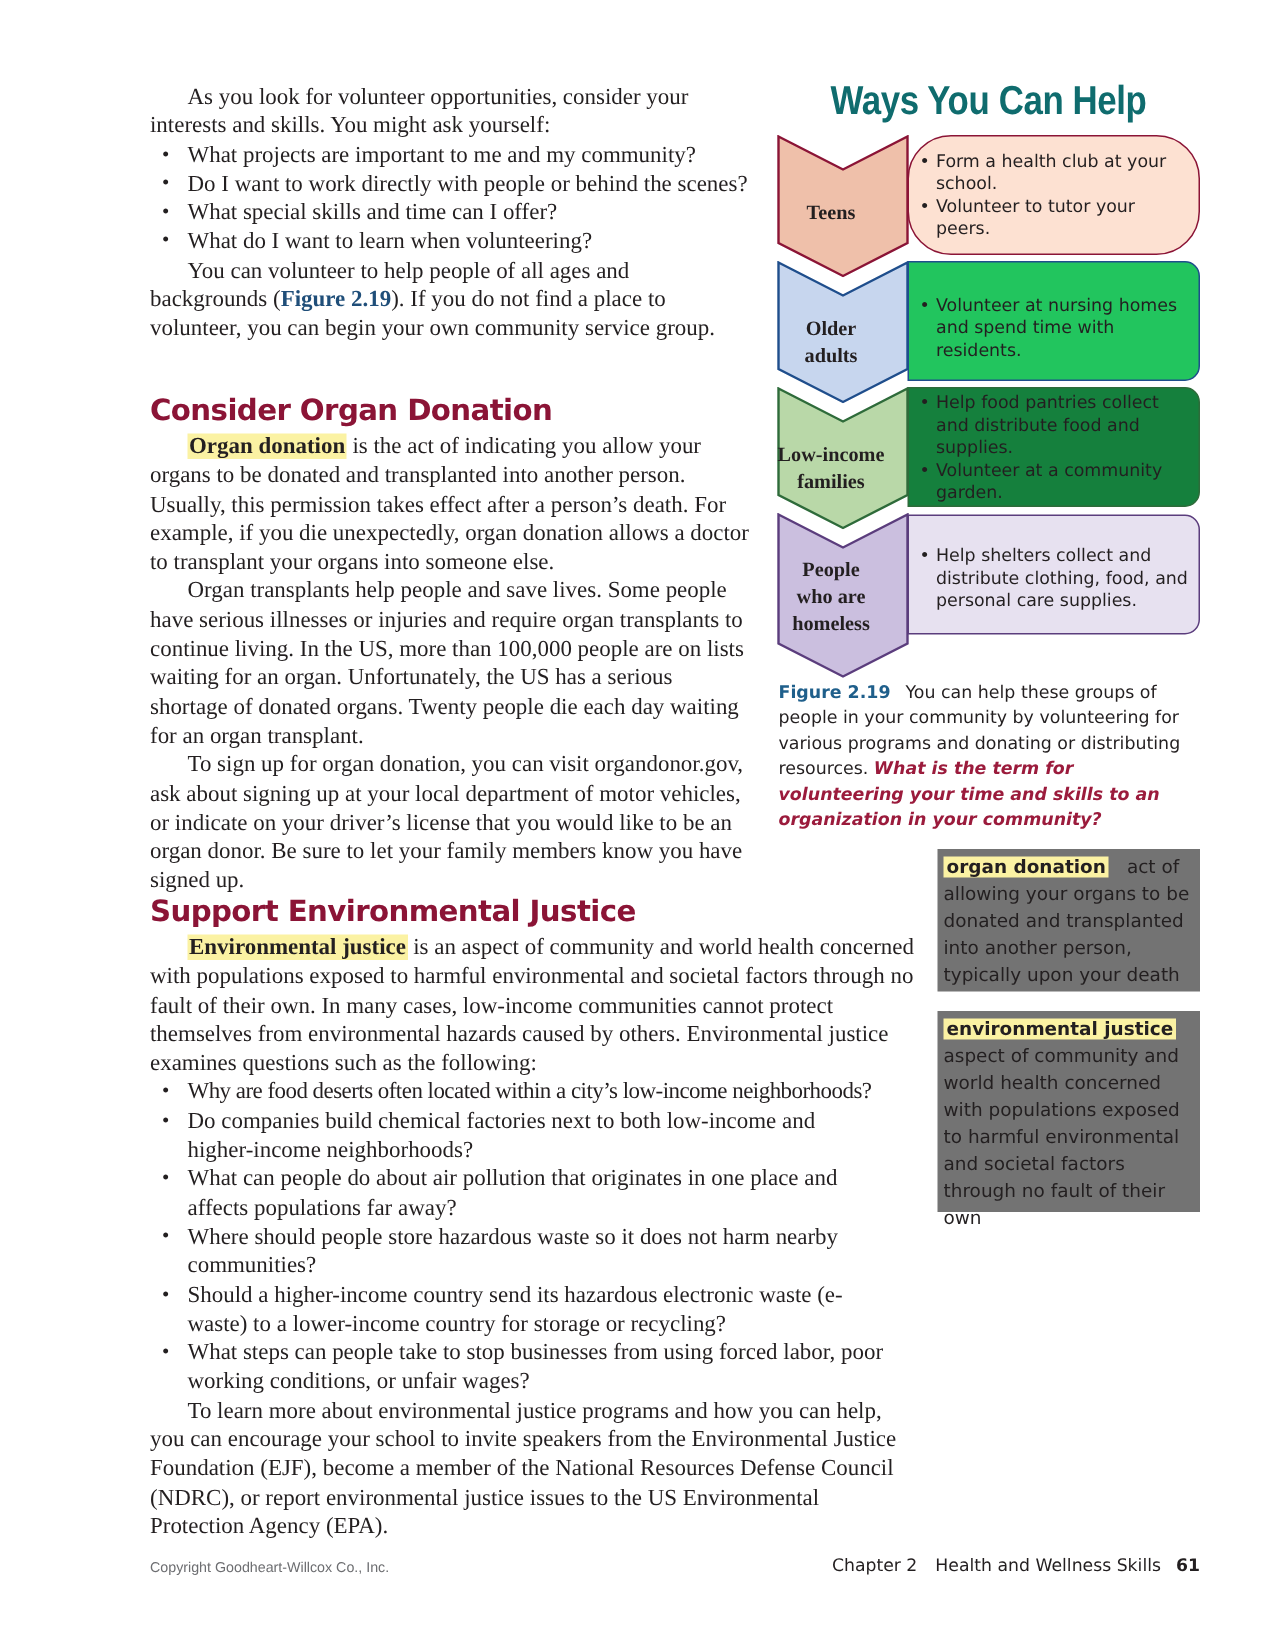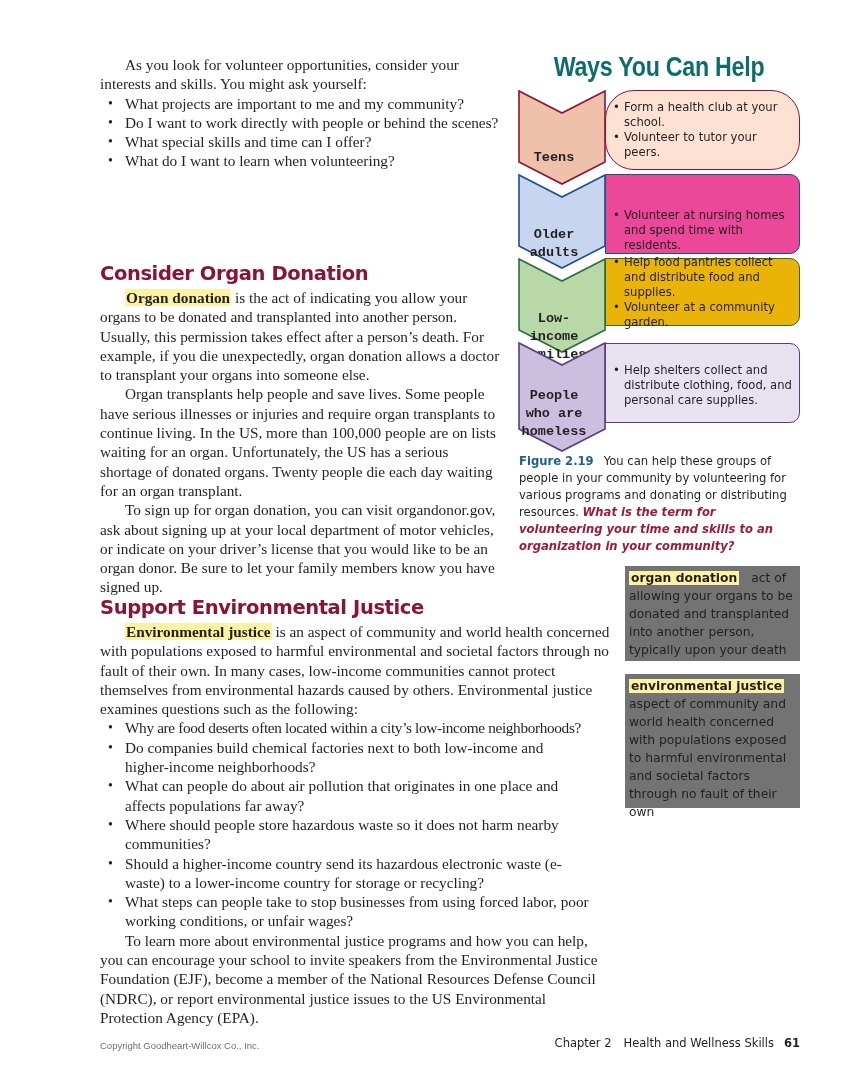--- a/index.html
+++ b/index.html
@@ -24,21 +24,21 @@
   #block-organ { position:absolute; left:100px; top:288px; width:400px; }
   #heading-env { position:absolute; left:100px; top:596px; }
   #block-env { position:absolute; left:100px; top:622px; width:510px; }
 
   
   #figure-title { position:absolute; left:518px; top:52px; width:282px; text-align:center;
     font-family:"Liberation Sans", "DejaVu Sans", sans-serif; font-weight:bold; font-size:27px; color:#0f6c6e; letter-spacing:-0.3px; transform:scaleX(0.86); transform-origin:center; }
 
   .chev { position:absolute; left:518px; width:88px; }
   .chev svg { position:absolute; left:0; top:0; }
-  .chev-label { position:absolute; left:0; width:72px; text-align:center; font-family:Liberation Mono, monospace; font-weight:bold; font-size:13.5px; line-height:18px; color:#231f20;margin-top:16px; }
+  .chev-label { position:absolute; left:0; width:72px; text-align:center; font-family:Liberation Serif, serif; font-weight:bold; font-size:13.5px; line-height:18px; color:#231f20; }
 
   .fbox { position:absolute; left:605px; width:195px; border-radius:0 10px 10px 0; border:1.6px solid; border-left-width:1.6px;
     font-family:"DejaVu Sans", "Liberation Sans", sans-serif; font-size:11.6px; line-height:15px; color:#231f20; padding:0 6px 0 18px; display:flex; flex-direction:column; justify-content:center; }
   .fbox ul { list-style:none; }
   .fbox li { position:relative; }
   .fbox li::before { content:"\2022"; position:absolute; left:-11px; top:0; }
 
   #caption { position:absolute; left:519px; top:453px; width:280px; font-family:"DejaVu Sans", "Liberation Sans", sans-serif; font-size:11.6px; line-height:17px; color:#231f20; }
   #caption .fig-num { color:#1f5f8b; font-weight:bold; margin-right:10px; }
   #caption .question { color:#9b1b3c; font-weight:bold; font-style:italic; }
@@ -57,20 +57,21 @@
 <body>
 
 <div id="block-intro" class="serif">
   <p class="para">As you look for volunteer opportunities, consider your interests and skills. You might ask yourself:</p>
   <ul class="bullets">
     <li>What projects are important to me and my community?</li>
     <li>Do I want to work directly with people or behind the scenes?</li>
     <li>What special skills and time can I offer?</li>
     <li>What do I want to learn when volunteering?</li>
   </ul>
+  <p class="para"><span>You can volunteer to help people of all ages and backgrounds (</span><span class="figref">Figure 2.19</span><span>). If you do not find a place to volunteer, you can begin your own community service group.</span></p>
 </div>
 
 <h2 id="heading-organ" class="heading">Consider Organ Donation</h2>
 <div id="block-organ" class="serif">
   <p class="para"><span class="term">Organ donation</span><span> is the act of indicating you allow your organs to be donated and transplanted into another person. Usually, this permission takes effect after a person’s death. For example, if you die unexpectedly, organ donation allows a doctor to transplant your organs into someone else.</span></p>
   <p class="para">Organ transplants help people and save lives. Some people have serious illnesses or injuries and require organ transplants to continue living. In the US, more than 100,000 people are on lists waiting for an organ. Unfortunately, the US has a serious shortage of donated organs. Twenty people die each day waiting for an organ transplant.</p>
   <p class="para">To sign up for organ donation, you can visit organdonor.gov, ask about signing up at your local department of motor vehicles, or indicate on your driver’s license that you would like to be an organ donor. Be sure to let your family members know you have signed up.</p>
 </div>
 
 <h2 id="heading-env" class="heading">Support Environmental Justice</h2>
@@ -104,36 +105,36 @@
 
 <div class="chev" style="top:174px;height:95px;">
   <svg width="88" height="95" viewBox="0 0 88 95">
     <polygon points="1,1 44,23 87,1 87,72 44,94 1,72" fill="#c7d6ee" stroke="#1f4e8c" stroke-width="1.6"></polygon>
   </svg>
   <div class="chev-label" style="top:36px;">
     <div>Older</div>
     <div>adults</div>
   </div>
 </div>
-<div class="fbox" style="top:174px;height:80px;background:#ec4899;border-color:#1f4e8c;justify-content:flex-end;padding-top:8px;">
+<div class="fbox" style="top:174px;height:80px;background:#22c55e;border-color:#1f4e8c;justify-content:center;padding-top:8px;">
   <ul>
     <li>Volunteer at nursing homes and spend time with residents.</li>
   </ul>
 </div>
 
 <div class="chev" style="top:258px;height:95px;">
   <svg width="88" height="95" viewBox="0 0 88 95">
     <polygon points="1,1 44,23 87,1 87,72 44,94 1,72" fill="#b9d8a8" stroke="#2e6b3a" stroke-width="1.6"></polygon>
   </svg>
   <div class="chev-label" style="top:36px;">
     <div>Low-income</div>
     <div>families</div>
   </div>
 </div>
-<div class="fbox" style="top:258px;height:68px;background:#eab308;border-color:#2e6b3a;">
+<div class="fbox" style="top:258px;height:80px;background:#15803d;border-color:#2e6b3a;">
   <ul>
     <li>Help food pantries collect and distribute food and supplies.</li>
     <li>Volunteer at a community garden.</li>
   </ul>
 </div>
 
 <div class="chev" style="top:342px;height:110px;">
   <svg width="88" height="110" viewBox="0 0 88 110">
     <polygon points="1,1 44,23 87,1 87,87 44,109 1,87" fill="#cbbfdf" stroke="#5b3d7d" stroke-width="1.6"></polygon>
   </svg>

